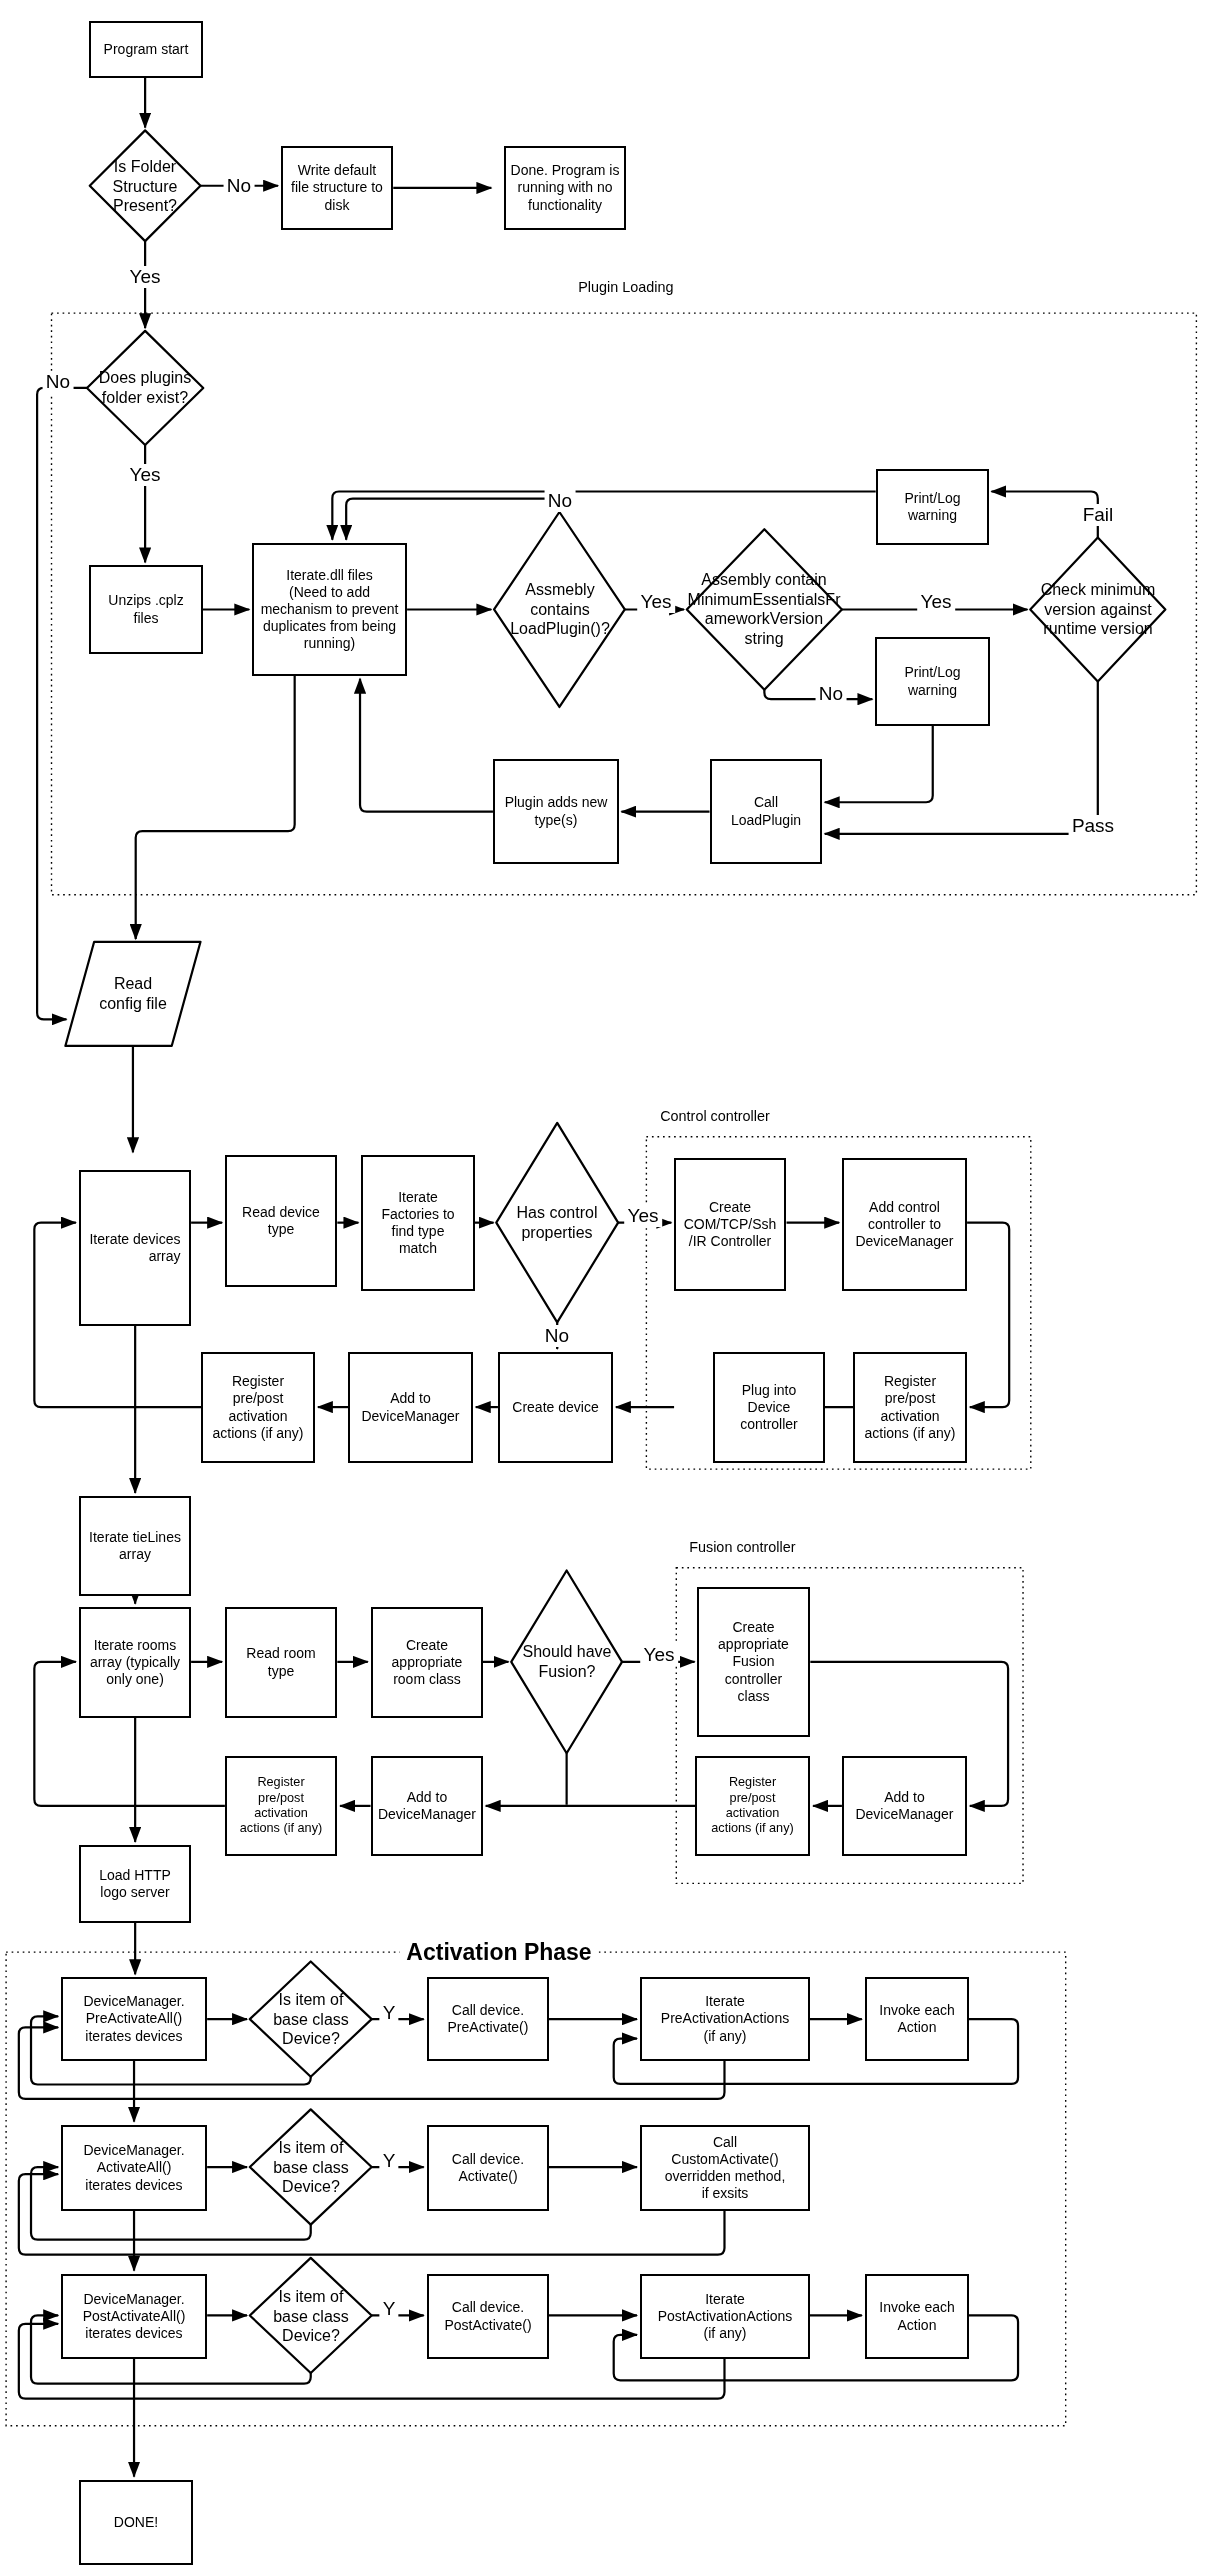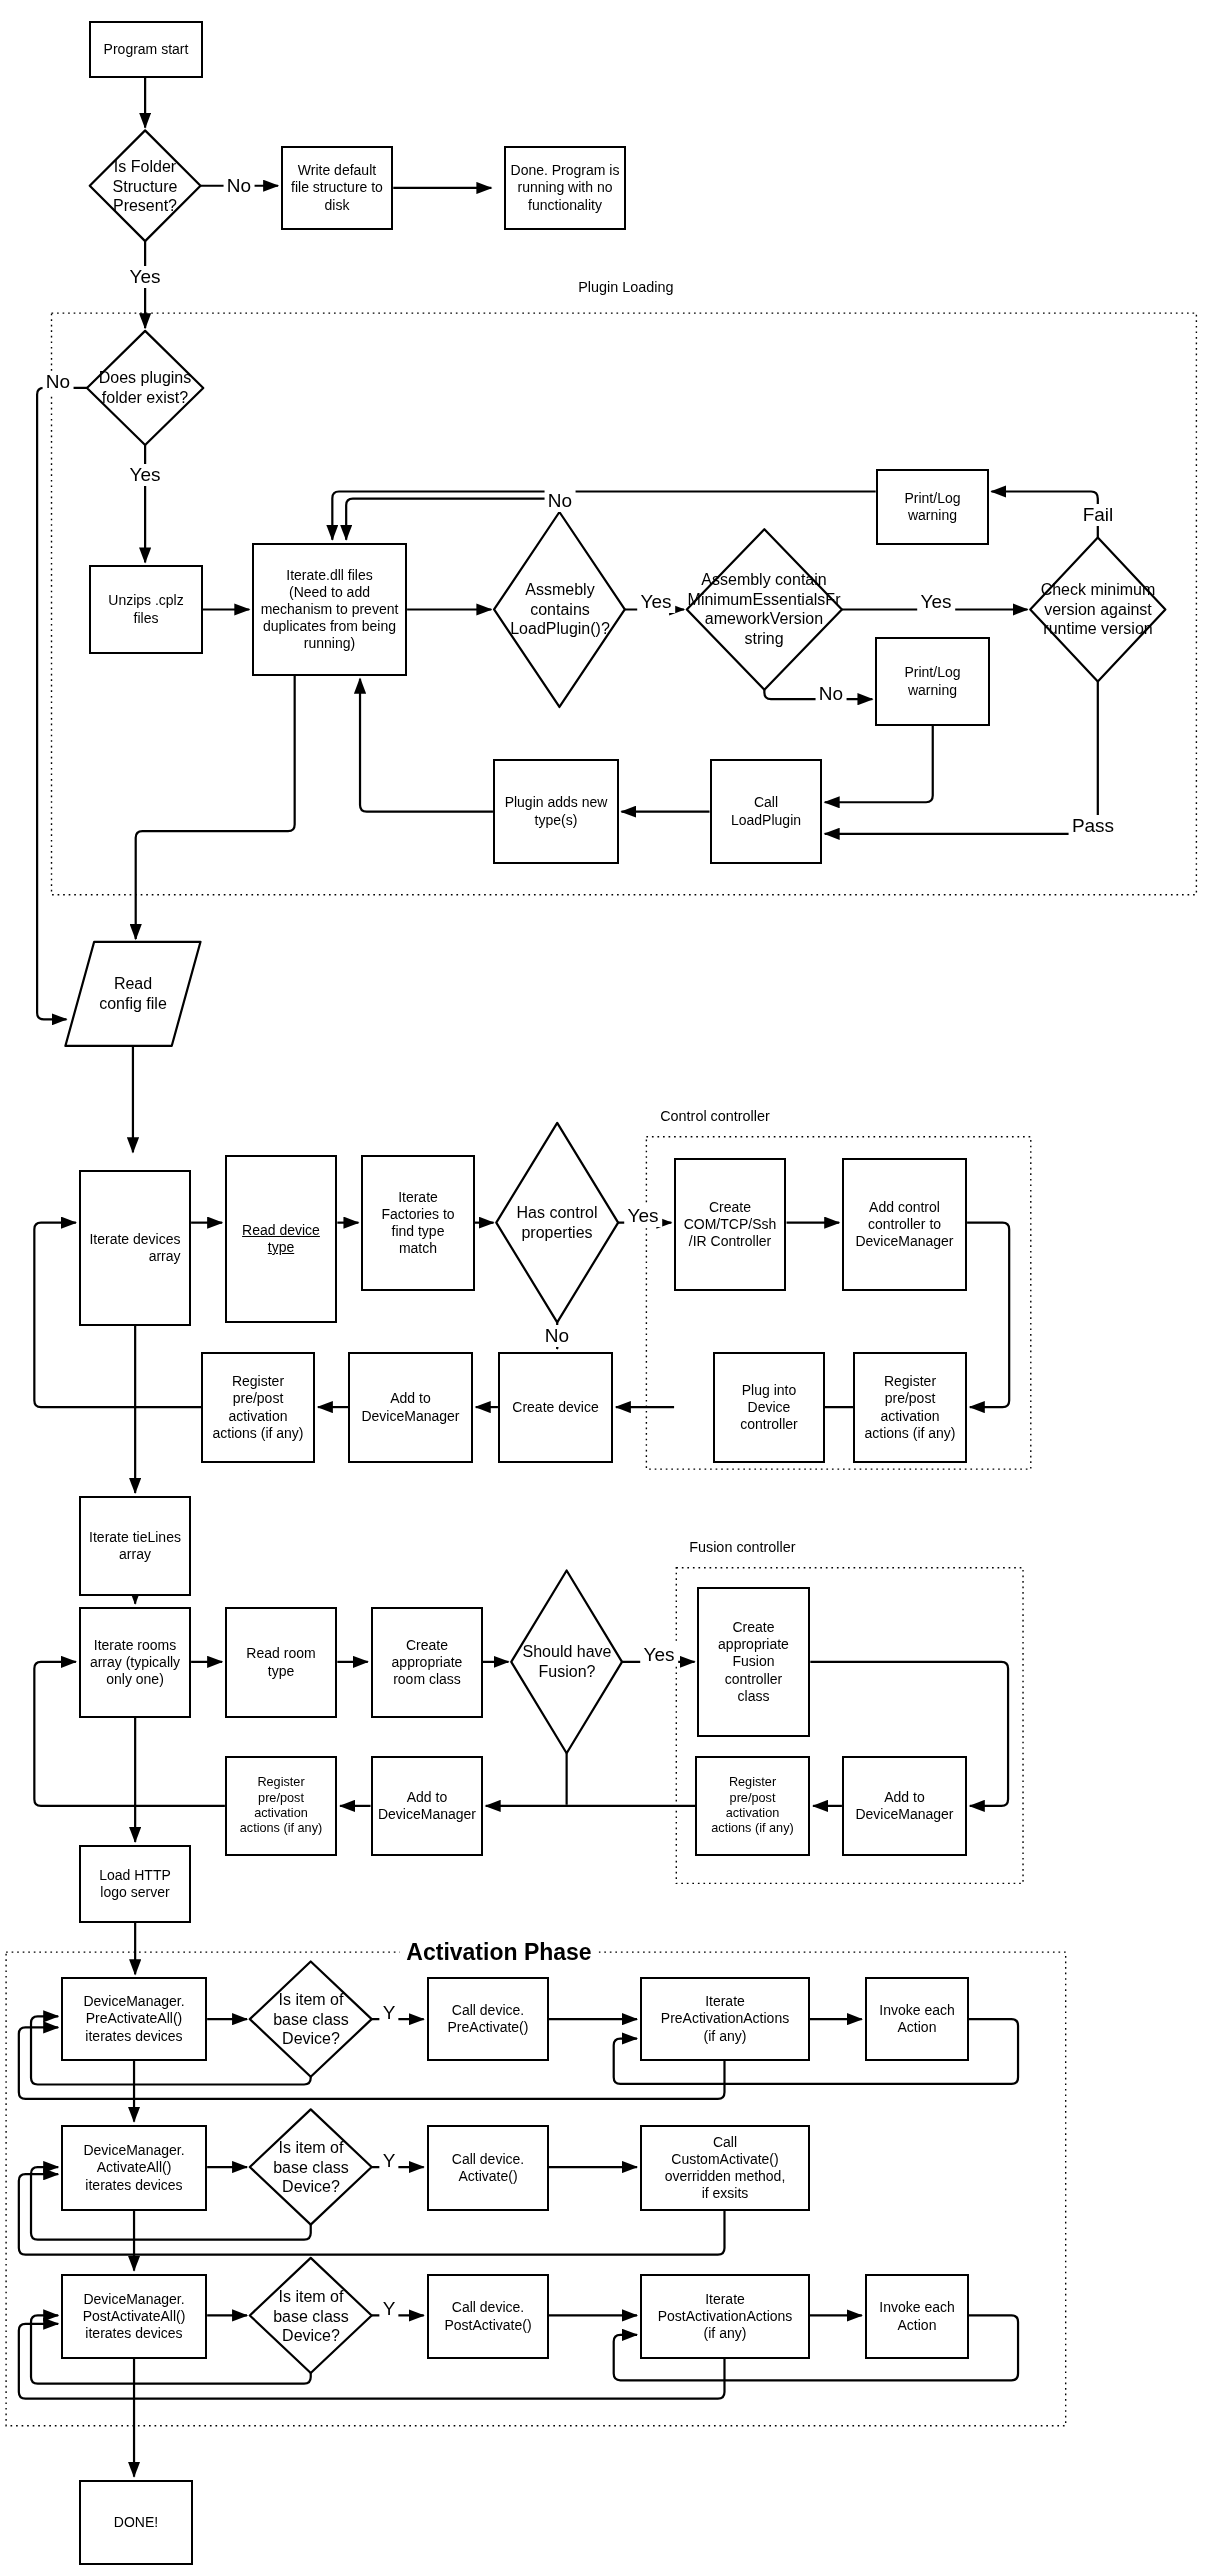--- a/index.html
+++ b/index.html
@@ -189,21 +189,21 @@
   <div class="node" style="left:876px;top:469px;width:113px;height:76px;">Print/Log
 warning</div>
   <div class="node" style="left:875px;top:637px;width:115px;height:89px;">Print/Log
 warning</div>
   <div class="node" style="left:710px;top:759px;width:112px;height:105px;">Call
 LoadPlugin</div>
   <div class="node" style="left:493px;top:759px;width:126px;height:105px;">Plugin adds new
 type(s)</div>
   <div class="node" style="left:79px;top:1170px;width:112px;height:156px;text-align:right;">Iterate devices
 array</div>
-  <div class="node" style="left:225px;top:1155px;width:112px;height:168px;text-decoration:underline;">Read device
+  <div class="node" style="left:225px;top:1155px;width:112px;height:132px;">Read device
 type</div>
   <div class="node" style="left:361px;top:1155px;width:114px;height:136px;">Iterate
 Factories to
 find type
 match</div>
   <div class="node" style="left:674px;top:1158px;width:112px;height:133px;">Create
 COM/TCP/Ssh
 /IR Controller</div>
   <div class="node" style="left:842px;top:1158px;width:125px;height:133px;">Add control
 controller to

